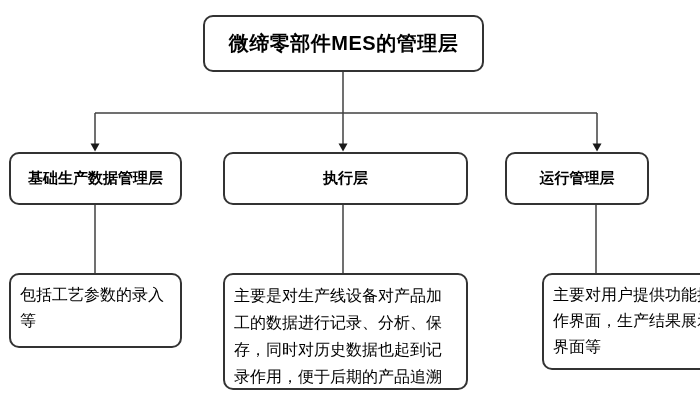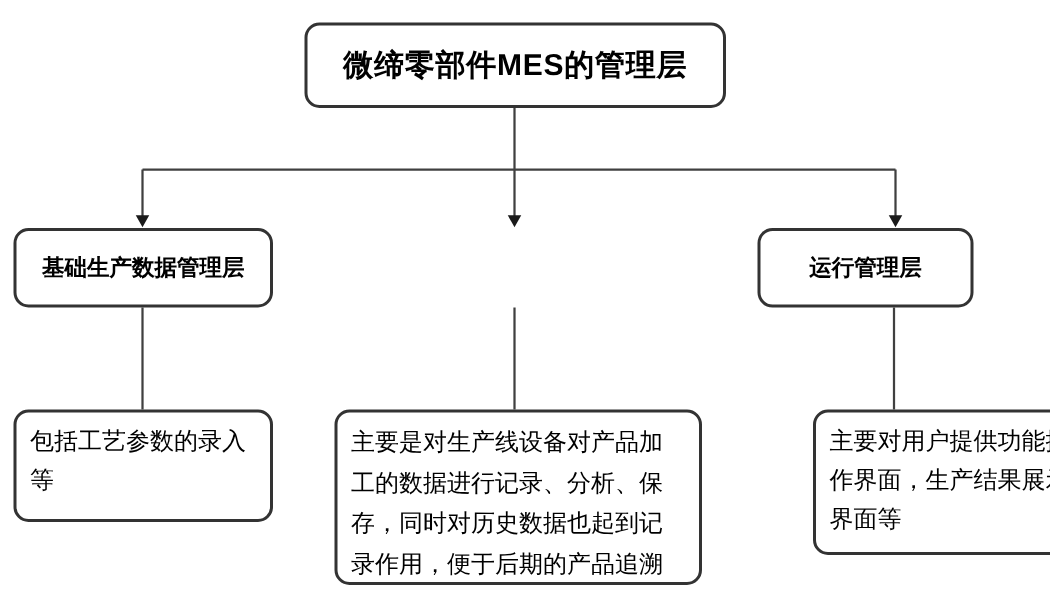--- a/index.html
+++ b/index.html
@@ -87,20 +87,23 @@
   </svg>
 
   <div class="box centered title-box">
     <span>微缔零部件MES的管理层</span>
   </div>
 
   <div class="box centered header-box header-left">
     <span>基础生产数据管理层</span>
   </div>
 
+  <div class="box centered header-box header-middle">
+    <span>执行层</span>
+  </div>
 
   <div class="box centered header-box header-right">
     <span>运行管理层</span>
   </div>
 
   <div class="box detail-box detail-left">包括工艺参数的录入
 等</div>
 
   <div class="box detail-box detail-middle">主要是对生产线设备对产品加
 工的数据进行记录、分析、保

